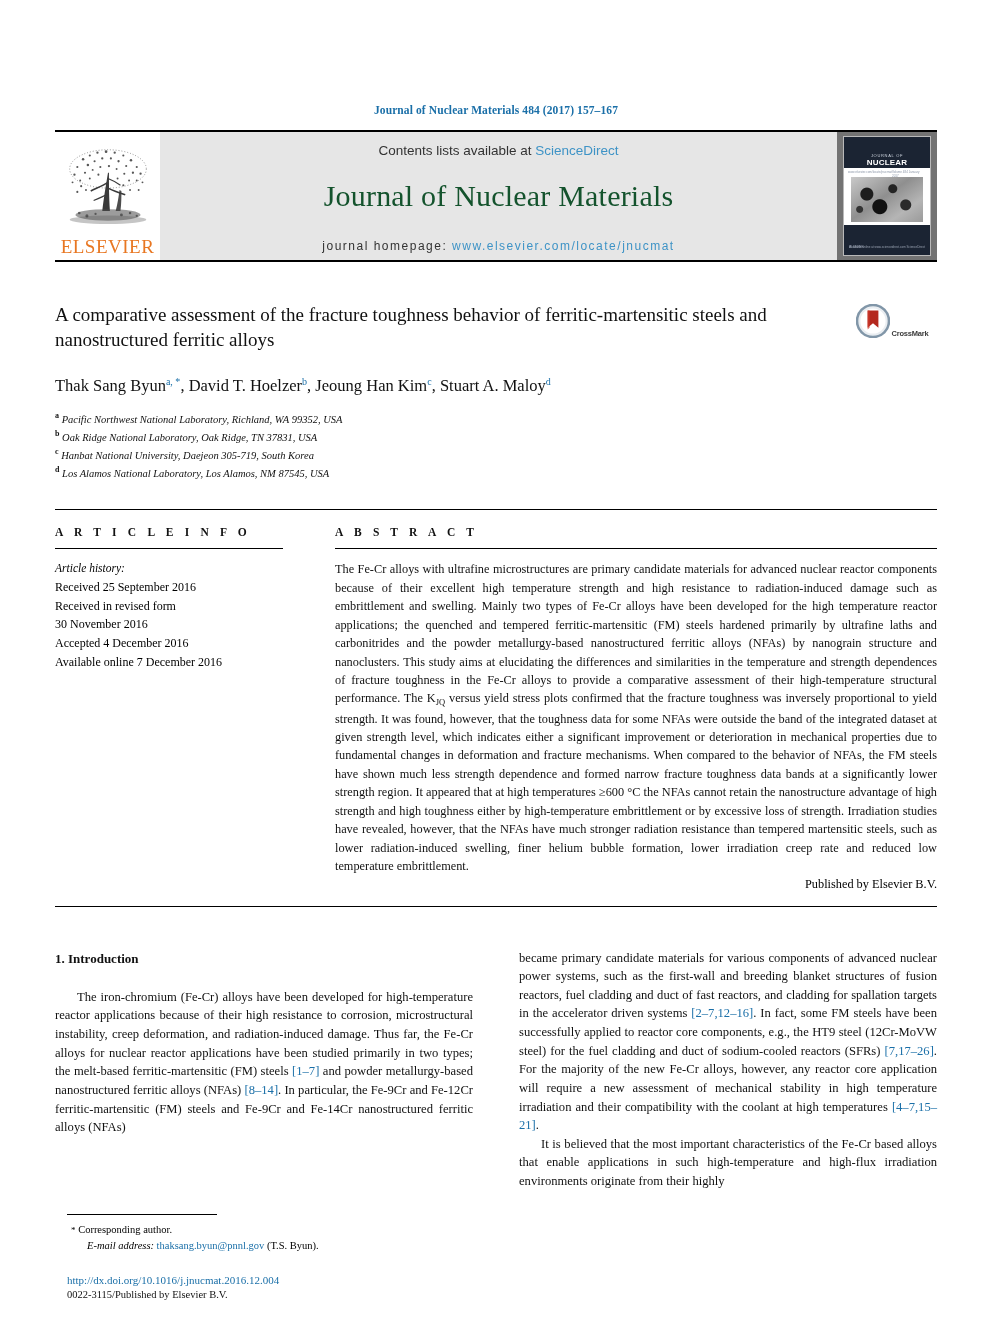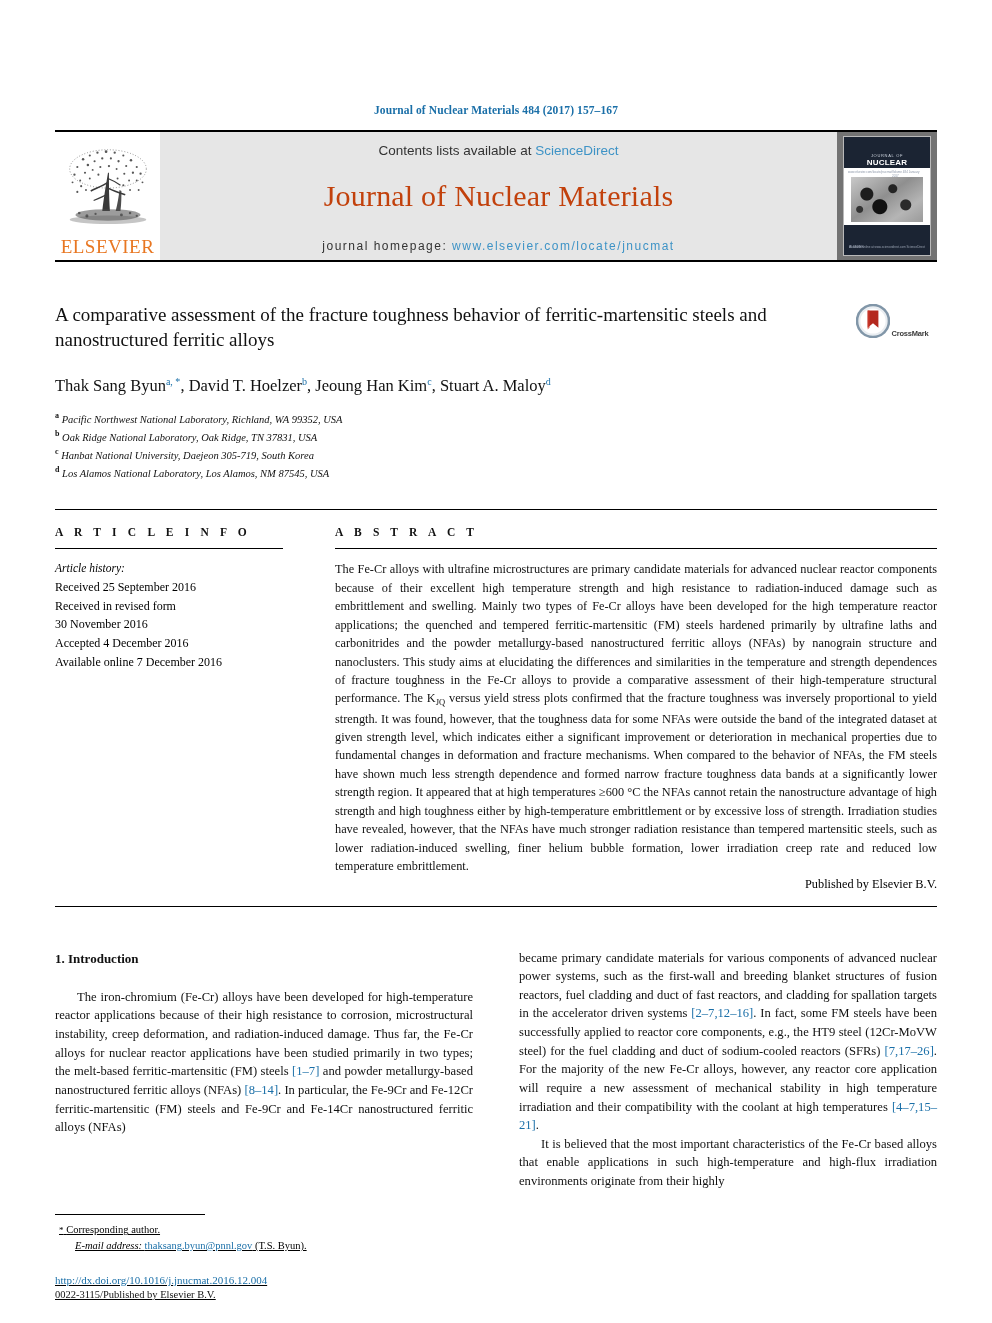--- a/index.html
+++ b/index.html
@@ -82,21 +82,21 @@
     font-family: "Liberation Sans", sans-serif;
     font-size: 13.5px;
     color: #333;
   }
   .contents-line .sd {
     color: #3e93c6;
   }
   .journal-name {
     font-family: "Liberation Serif", serif;
     font-size: 30px;
-    color: #c2410c;
+    color: #14532d;
     letter-spacing: 0.2px;
     margin-top: 6px;
     margin-bottom: 12px;
   }
   .homepage-line {
     width: 100%;
     text-align: center;
     font-family: "Liberation Sans", sans-serif;
     font-size: 12px;
     letter-spacing: 1.5px;
@@ -343,24 +343,23 @@
   .para { margin: 0; text-indent: 22px; }
   .para + .para { margin-top: 0; }
   a.ref, .ref {
     color: #1a6fa8;
     text-decoration: none;
   }
 
   
   .footnote-block {
     position: absolute;
-    left: 55px;
+    left: 67px;
     width: 418px;
     bottom: 20px;
-    text-decoration: underline;
   }
   .fn-rule {
     border-top: 1px solid #000;
     width: 150px;
     margin-bottom: 7px;
   }
   .fn-line {
     font-size: 10.5px;
     line-height: 1.5;
     padding-left: 12px;

